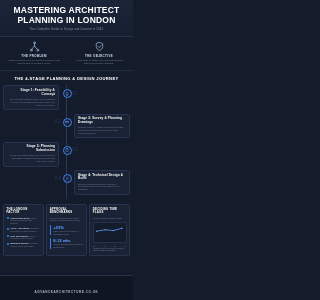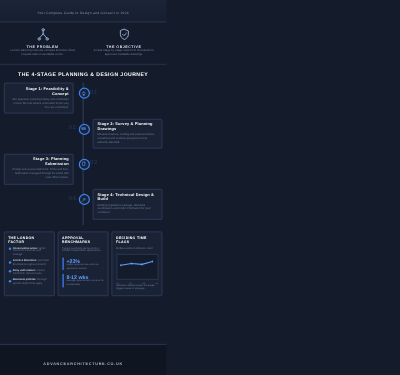--- a/index.html
+++ b/index.html
@@ -139,20 +139,24 @@
   .footer-url{
     font-size:3px;font-weight:bold;letter-spacing:.6px;color:#aeb9d0;
   }
 </style>
 </head>
 <body>
 
 <div class="page">
 
   <div class="header">
+    <div class="title">
+      <div>MASTERING ARCHITECT</div>
+      <div>PLANNING IN LONDON</div>
+    </div>
     <div class="subtitle">Your Complete Guide to Design and Consent in 2024</div>
   </div>
 
   <div class="intro">
 
     <div class="intro-col">
       <div class="intro-icon">
         <svg viewBox="0 0 24 24" fill="none" stroke="#9fb6de" stroke-width="1.6" stroke-linecap="round">
           <circle cx="12" cy="4" r="2"></circle>
             <circle cx="5" cy="20" r="2"></circle>

